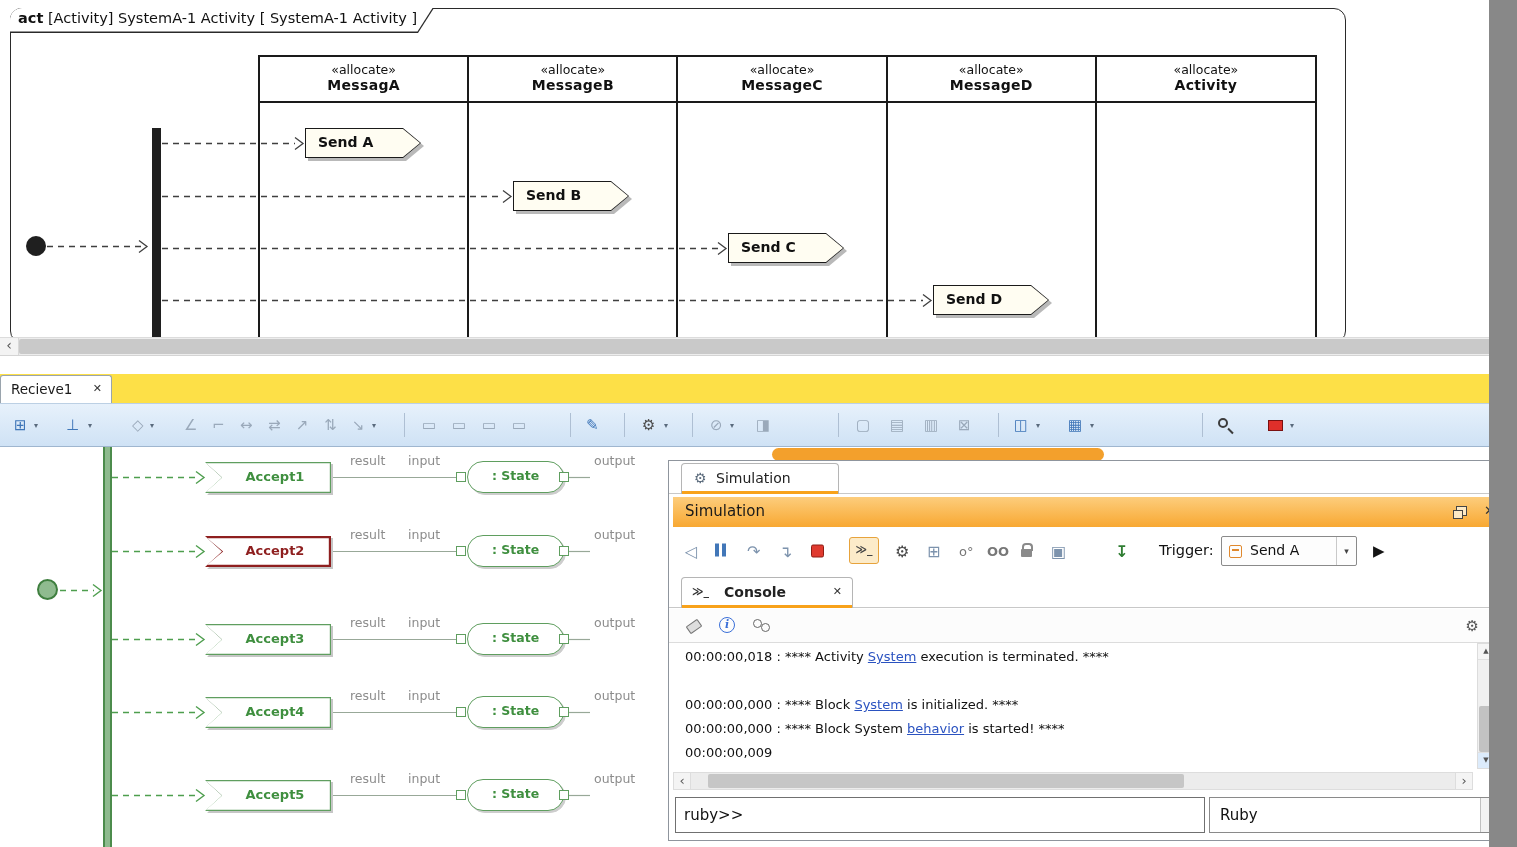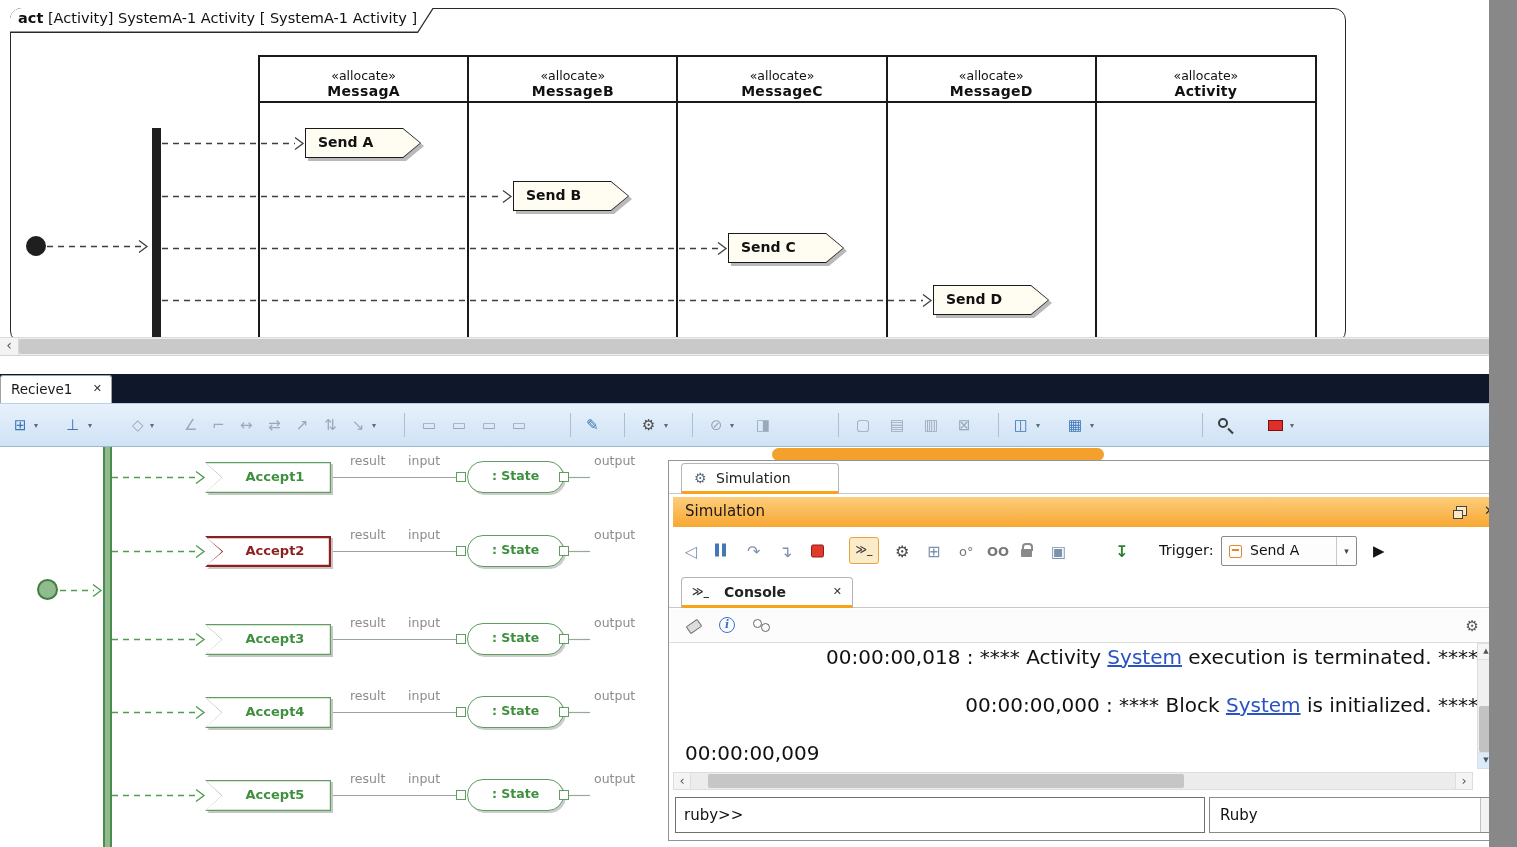--- a/index.html
+++ b/index.html
@@ -16,21 +16,21 @@
               clip-path:polygon(0 0,100% 0,calc(100% - 16px) 100%,0 100%); border-top-left-radius:12px;}
   .frame-title-inner{ position:absolute; left:0; top:0; width:422.5px; height:23.5px; background:#fff;
               clip-path:polygon(0 0,100% 0,calc(100% - 15px) 100%,0 100%); border-top-left-radius:12px;}
   .frame-title-text{ position:absolute; left:18px; top:10px; font-size:14.5px; color:#111; white-space:pre; }
   .frame-title-text b{ font-weight:bold; }
 
   #coltable{ position:absolute; left:258px; top:55px; width:1059px; height:282px;
              border:2px solid #1a1a1a; border-bottom:none; display:flex; }
   .col{ height:100%; border-right:2px solid #1a1a1a; }
   .col:last-child{ border-right:none; }
-  .colhdr{ height:46px; border-bottom:2px solid #1a1a1a; text-align:center; padding-top:11px; }
+  .colhdr{ height:46px; border-bottom:2px solid #1a1a1a; text-align:center; padding-top:5px; }
   .stereo{ font-size:12.5px; color:#111; }
   .colname{ font-size:14px; font-weight:bold; color:#111; letter-spacing:.3px; }
 
   #initial-node{ position:absolute; left:26px; top:236px; width:20px; height:20px; border-radius:50%; background:#1f1f1f; }
   #fork-bar{ position:absolute; left:152px; top:128px; width:9px; height:209px; background:#1f1f1f; }
 
   .send{ position:absolute; width:116px; height:30px; filter:drop-shadow(3px 3px 0 #b9b9b9); }
   .send .so{ position:absolute; inset:0; background:#1a1a1a;
              clip-path:polygon(0 0,calc(100% - 18px) 0,100% 50%,calc(100% - 18px) 100%,0 100%); }
   .send .si{ position:absolute; inset:1px; background:#fffdf2;
@@ -38,21 +38,21 @@
   .send .slabel{ position:absolute; left:13px; top:0; line-height:29px; font-size:14px; font-weight:bold; color:#111; }
 
   
   #top-hscroll{ position:absolute; left:0; top:337px; width:1517px; height:19px; background:#ededed;
                 border-top:1px solid #dcdcdc; border-bottom:1px solid #d4d4d4; }
   #top-hscroll .sbtn{ position:absolute; left:0; top:0; width:19px; height:17px; background:#f3f3f3; color:#555;
                 font-size:14px; text-align:center; line-height:15px; border-right:1px solid #d8d8d8; }
   #top-hscroll .thumb{ position:absolute; left:19px; top:1px; height:15px; width:1480px; background:#c9c9c9; border-radius:2px; }
 
   
-  #doc-tabrow{ position:absolute; left:0; top:374px; width:1517px; height:29px; background:#0f172a; }
+  #doc-tabrow{ position:absolute; left:0; top:374px; width:1517px; height:29px; background:#fde047; }
   #doc-tab{ position:absolute; left:0; top:1px; width:112px; height:28px; background:#fff;
             border:1px solid #9aa4ad; border-bottom:none; border-radius:3px 3px 0 0; }
   #doc-tab .tlabel{ position:absolute; left:10px; top:5px; font-size:13.5px; color:#1a1a1a; }
   #doc-tab .tclose{ position:absolute; right:9px; top:6px; font-size:11px; font-weight:bold; color:#333; }
 
   
   #main-toolbar{ position:absolute; left:0; top:403px; width:1517px; height:44px;
                  background:linear-gradient(#e7f1fb,#cfe2f5); border-top:1px solid #bcd0e4; border-bottom:1px solid #9fb6cf; }
   .micon{ position:absolute; top:50%; transform:translateY(-50%); font-size:15px; color:#9aa9ba; }
   .micon.blue{ color:#3f76b8; } .micon.dark{ color:#4a4a4a; }
@@ -140,21 +140,21 @@
   .infoc{ position:absolute; left:50px; top:8px; width:16px; height:16px; border-radius:50%; border:1.5px solid #3a6fd8;
            color:#3a6fd8; font:italic bold 11px "DejaVu Serif",serif; text-align:center; line-height:13px; }
   .rings{ position:absolute; left:84px; top:10px; width:20px; height:14px; }
   .rings i{ position:absolute; width:9px; height:9px; border:1.5px solid #666; border-radius:50%; }
   .rings i:first-child{ left:0; top:0; } .rings i:last-child{ left:8px; top:4px; }
   #console-toolbar .gear{ position:absolute; right:34px; top:8px; font-size:15px; color:#555; }
   #console-toolbar .gcaret{ position:absolute; right:16px; top:13px; font-size:8px; color:#555; }
 
   #console-output{ position:absolute; left:2px; right:35px; top:182px; height:126px; background:#fff; overflow:hidden; }
   .cline{ position:absolute; left:0; right:0; height:24px; line-height:24px; padding-left:14px;
-          font-size:20px; color:#111; white-space:pre;text-align:right; }
+          font-size:13px; color:#111; white-space:pre; }
   .cline.flexline{ display:flex; padding-right:0; }
   .lk{ color:var(--link-blue); text-decoration:underline; }
   .selbg{ background:var(--selection-blue); color:#fff; flex:1; white-space:pre; }
   .selbg .lk{ color:#fff; }
 
   #vscroll{ position:absolute; right:18px; top:182px; width:18px; height:126px; background:#f0f0f0; border:1px solid #dcdcdc; }
   #vscroll .vbtn{ position:absolute; left:0; right:0; height:16px; text-align:center; font-size:7px; color:#555;
           line-height:15px; background:#f5f5f5; }
   #vscroll .up{ top:0; border-bottom:1px solid #e0e0e0; }
   #vscroll .down{ bottom:0; border-top:1px solid #e0e0e0; background:#dcebfb; }
@@ -483,20 +483,21 @@
             <i></i>
             <i></i>
           </span>
         <span class="gear">⚙</span>
         <span class="gcaret">▾</span>
       </div>
 
       <div id="console-output">
         <div class="cline" style="top:2px"><span>00:00:00,018 : **** Activity </span><span class="lk">System</span><span> execution is terminated. ****</span></div>
         <div class="cline" style="top:50px"><span>00:00:00,000 : **** Block </span><span class="lk">System</span><span> is initialized. ****</span></div>
+        <div class="cline" style="top:74px"><span>00:00:00,000 : **** Block System </span><span class="lk">behavior</span><span> is started! ****</span></div>
         <div class="cline flexline" style="top:98px"><span>00:00:00,009 </span></div>
       </div>
 
       <div id="vscroll">
         <div class="vbtn up">▲</div>
         <div class="vthumb"></div>
         <div class="vbtn down">▼</div>
       </div>
 
       <div id="hscroll">

